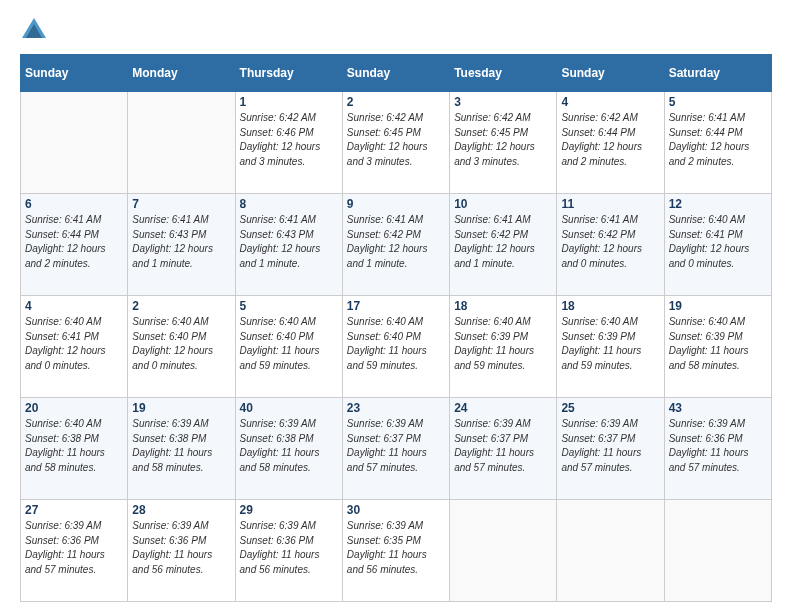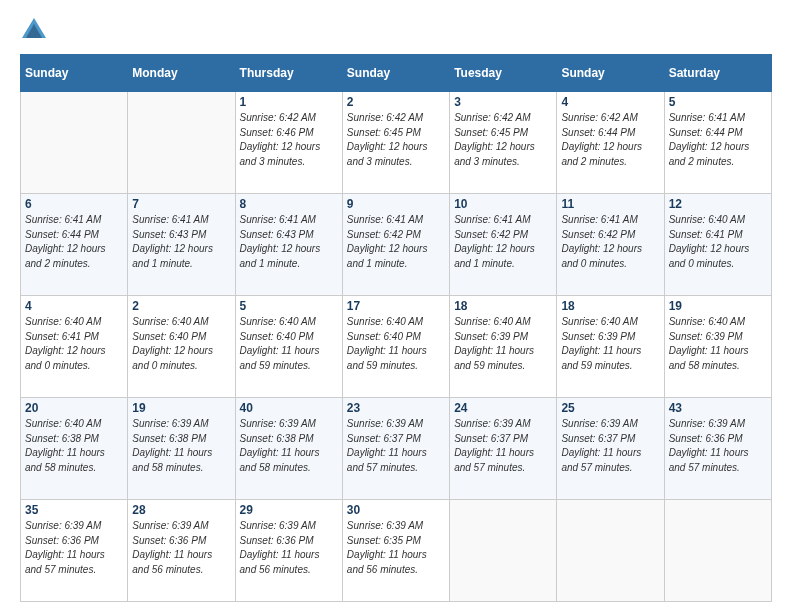--- a/index.html
+++ b/index.html
@@ -300,21 +300,21 @@
           </td>
           <td>
             <span class="day-num">43</span>
             <div class="day-detail" style="white-space: pre-line;">Sunrise: 6:39 AM
 Sunset: 6:36 PM
 Daylight: 11 hours and 57 minutes.</div>
           </td>
         </tr>
         <tr>
           <td>
-            <span class="day-num">35</span>
+            <span class="day-num">27</span>
             <div class="day-detail" style="white-space: pre-line;">Sunrise: 6:39 AM
 Sunset: 6:36 PM
 Daylight: 11 hours and 57 minutes.</div>
           </td>
           <td>
             <span class="day-num">28</span>
             <div class="day-detail" style="white-space: pre-line;">Sunrise: 6:39 AM
 Sunset: 6:36 PM
 Daylight: 11 hours and 56 minutes.</div>
           </td>

